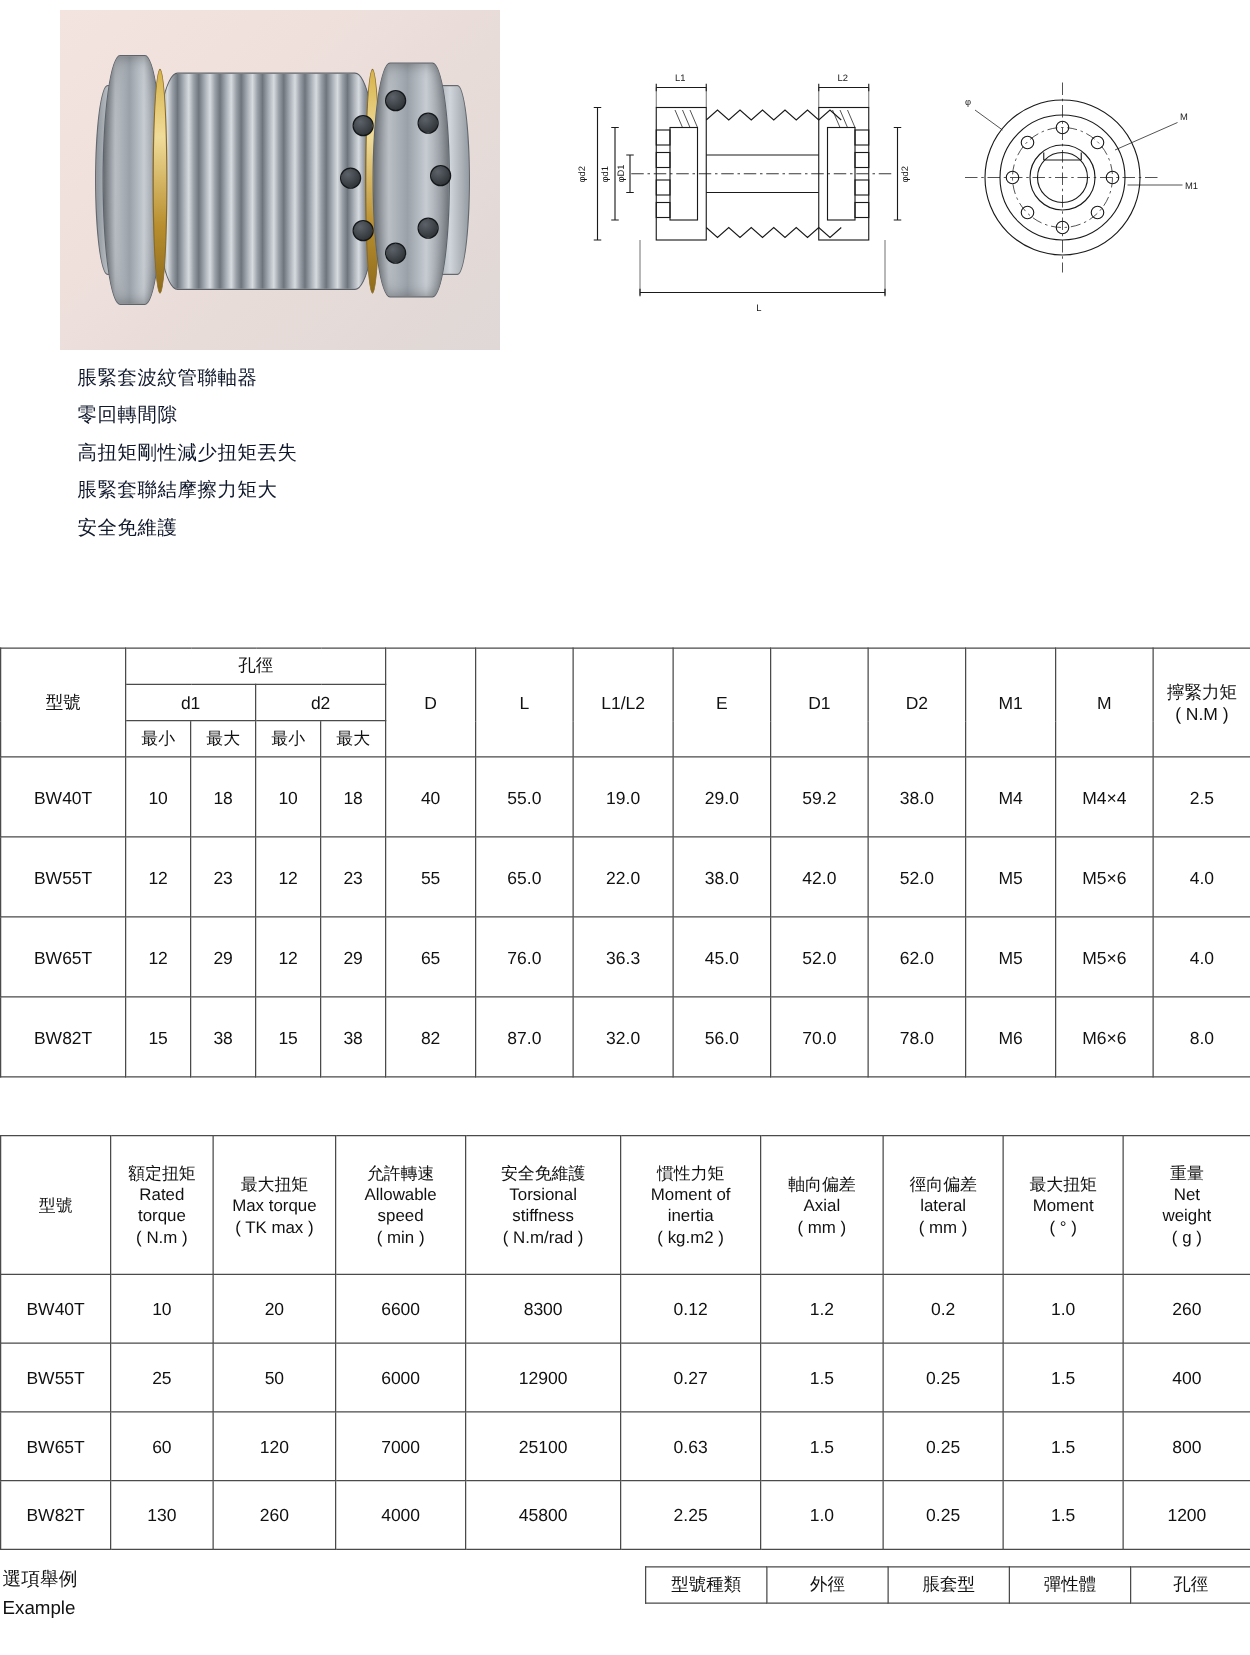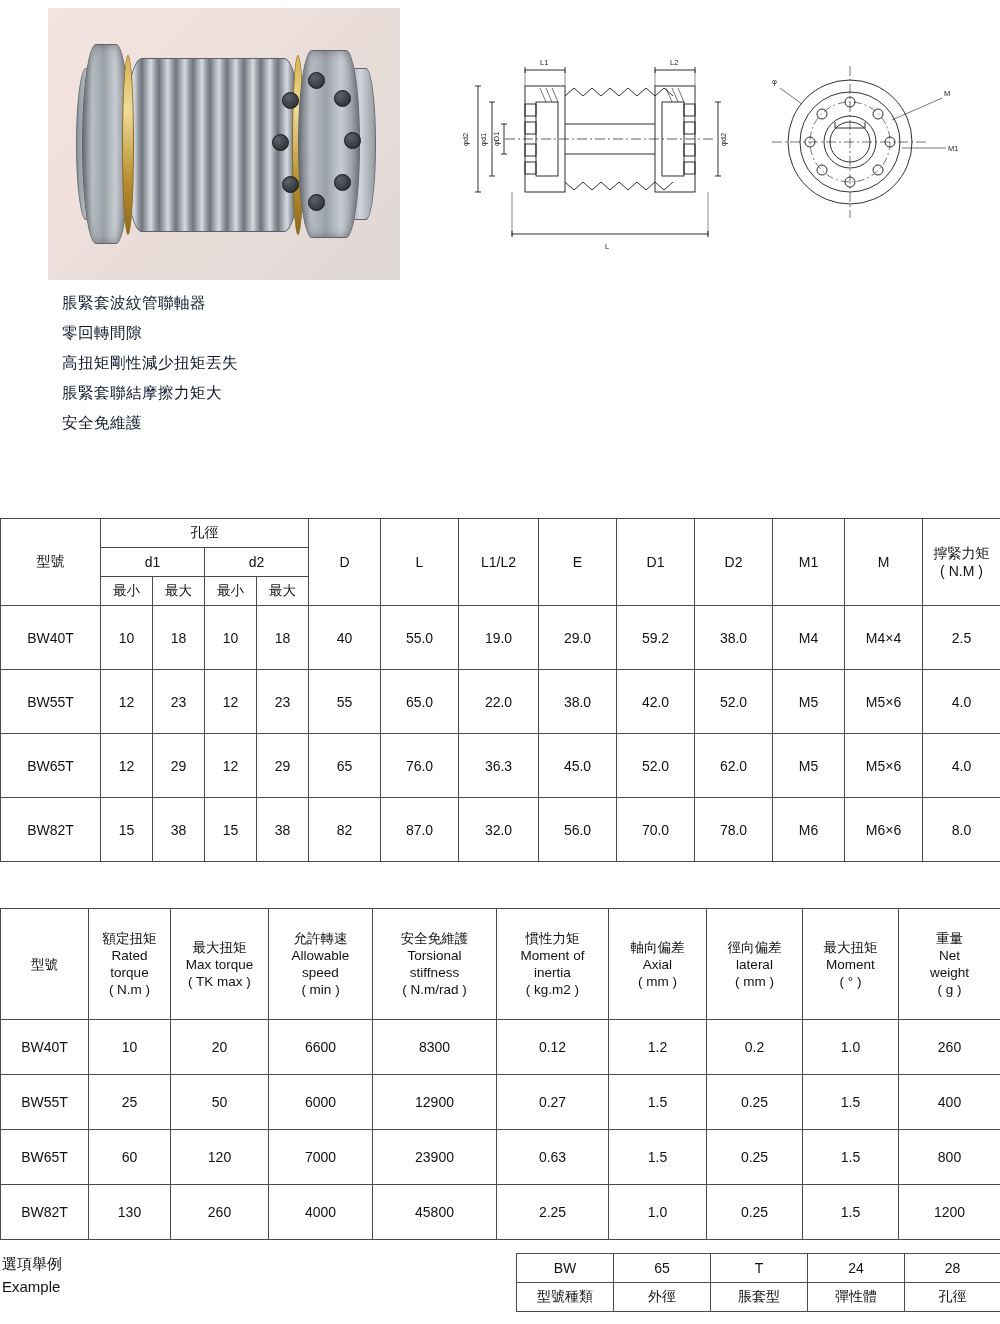--- a/index.html
+++ b/index.html
@@ -516,21 +516,21 @@
         <td>1.5</td>
         <td>0.25</td>
         <td>1.5</td>
         <td>400</td>
       </tr>
       <tr>
         <td>BW65T</td>
         <td>60</td>
         <td>120</td>
         <td>7000</td>
-        <td>23900</td>
+        <td>25100</td>
         <td>0.63</td>
         <td>1.5</td>
         <td>0.25</td>
         <td>1.5</td>
         <td>800</td>
       </tr>
       <tr>
         <td>BW82T</td>
         <td>130</td>
         <td>260</td>
@@ -555,27 +555,20 @@
   <table class="tex">
     <colgroup>
       <col style="width:97px">
         <col style="width:97px">
         <col style="width:97px">
         <col style="width:97px">
         <col style="width:96px">
     </colgroup>
     <tbody>
       <tr>
-        <td class="code">BW</td>
-        <td class="code">65</td>
-        <td class="code">T</td>
-        <td class="code">24</td>
-        <td class="code">28</td>
-      </tr>
-      <tr>
         <td class="desc">型號種類</td>
         <td class="desc">外徑</td>
         <td class="desc">脹套型</td>
         <td class="desc">彈性體</td>
         <td class="desc">孔徑</td>
       </tr>
     </tbody>
   </table>
 </div>
 

